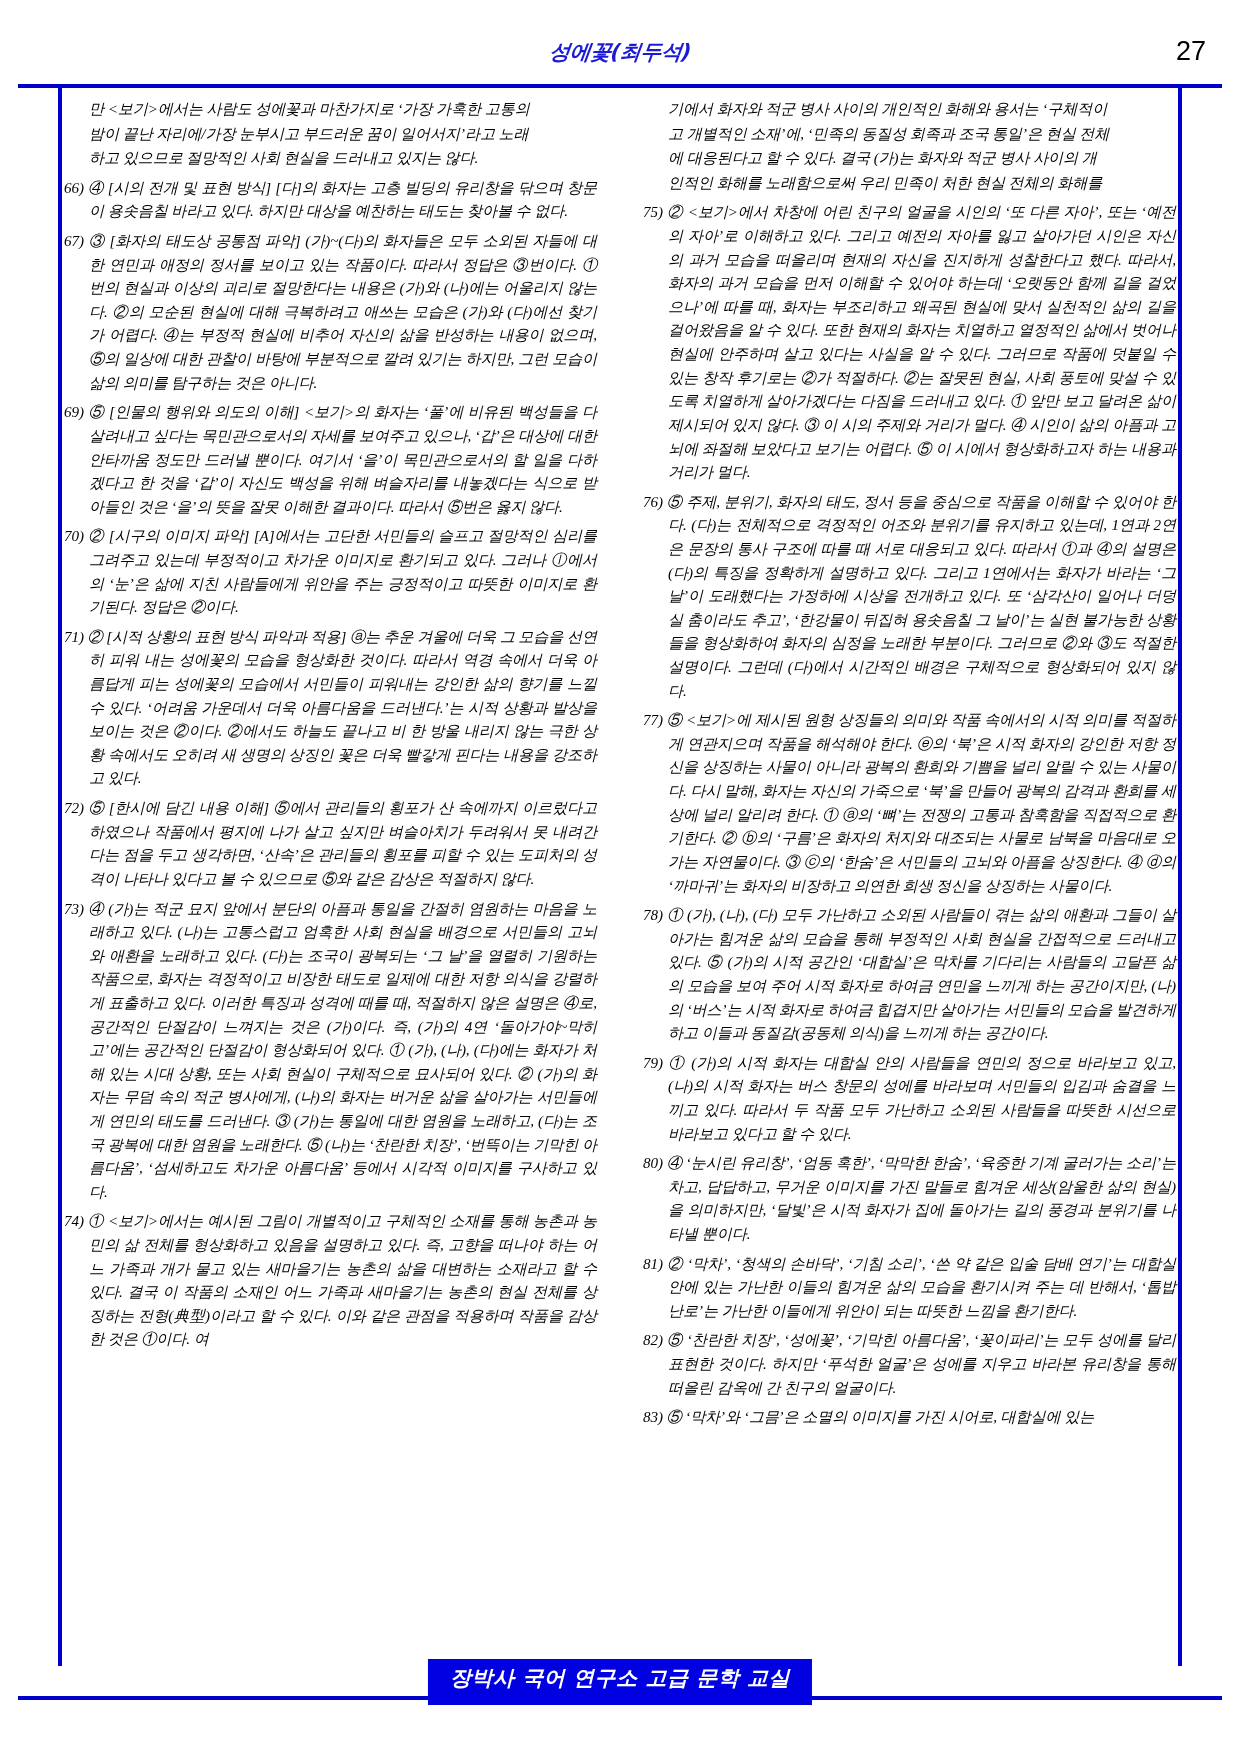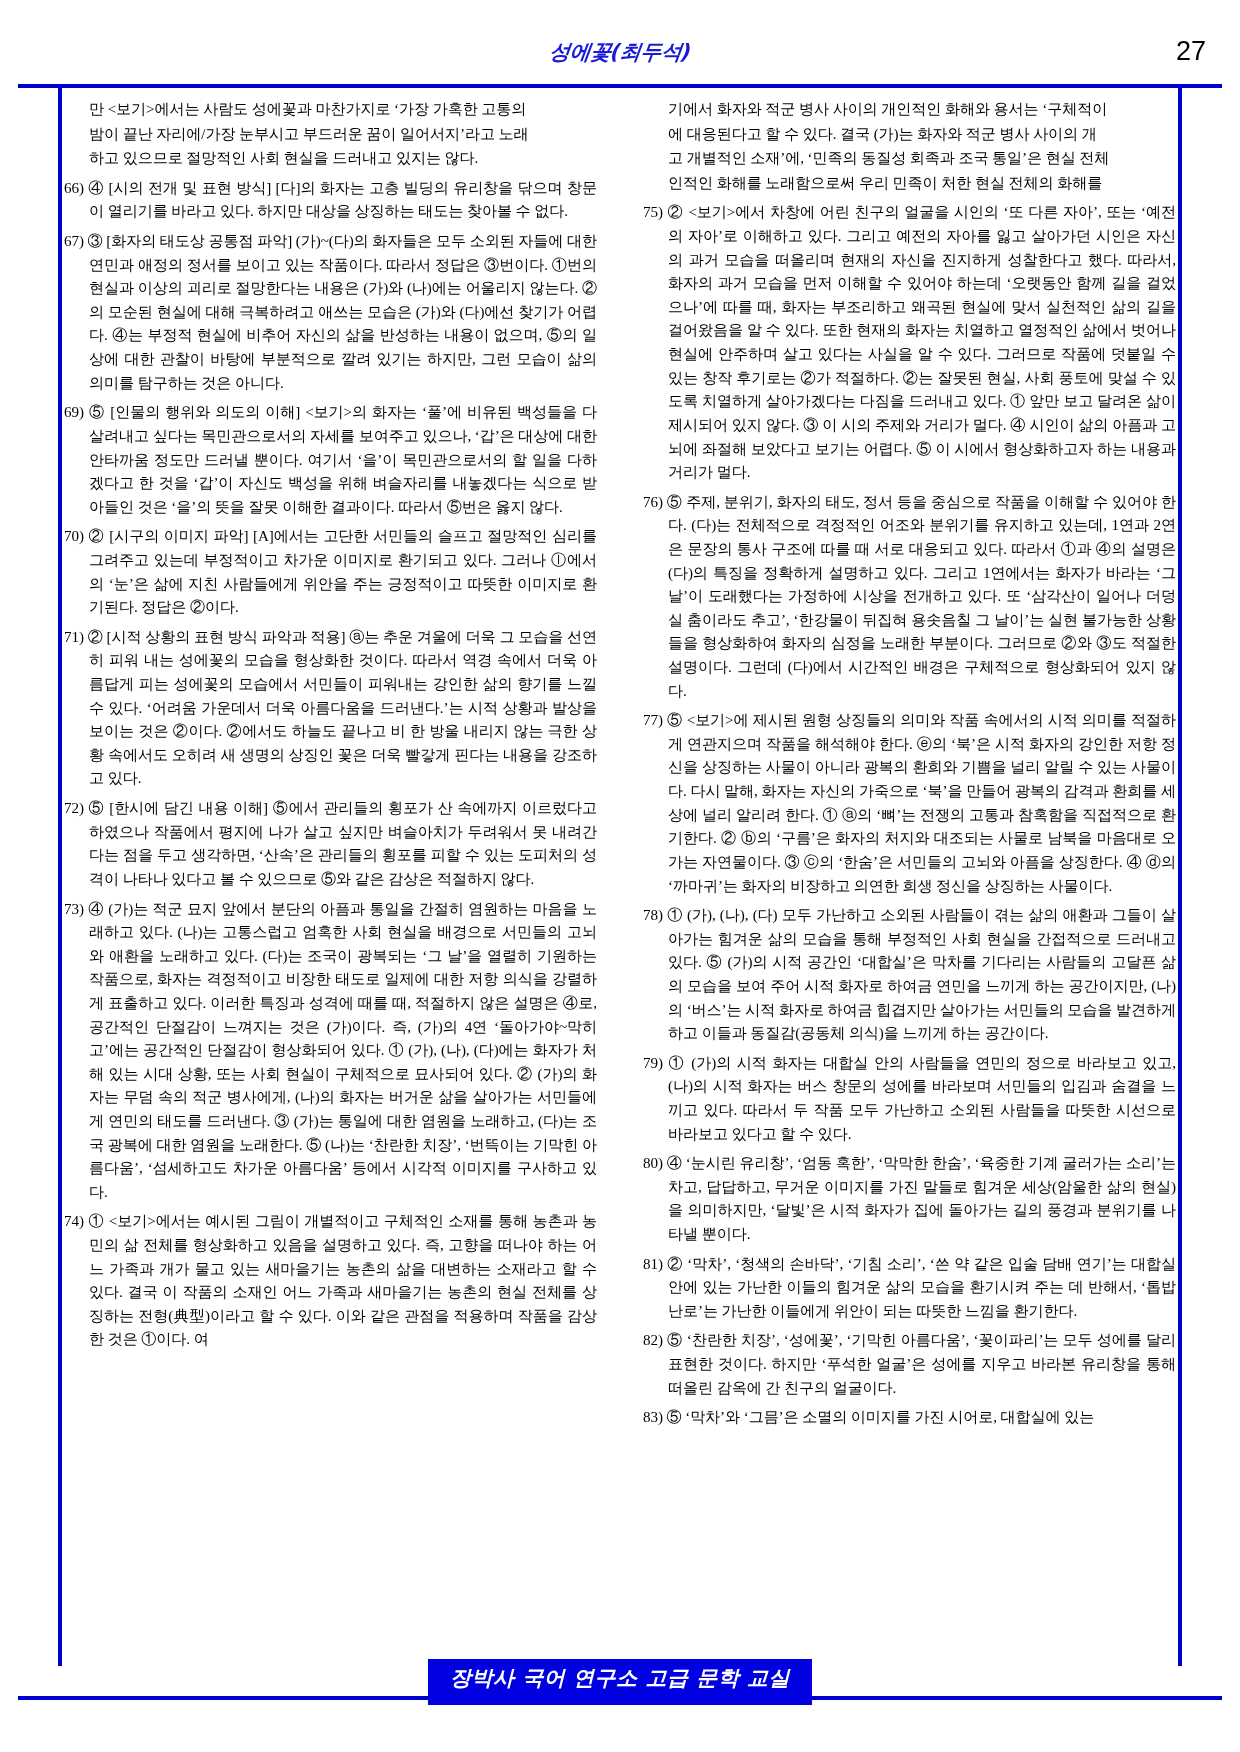--- a/index.html
+++ b/index.html
@@ -83,20 +83,21 @@
   
   .para {
     font-size: 15.1px;
     line-height: 1.565;
     color: #000000;
     text-align: justify;
     text-justify: inter-character;
     word-break: break-all;
     margin: 0 0 1px 0;
     letter-spacing: -0.1px;
+    font-style: italic;
   }
   .para.cont {
     text-indent: 0;
     padding-left: 25px;
   }
   .para.item {
     padding-left: 25px;
     text-indent: -25px;
     margin-top: 6px;
   }
@@ -141,42 +142,42 @@
 
 <div class="page-frame"></div>
 
 <div class="columns">
 
   <div class="col left">
     <p class="para cont">만 &lt;보기&gt;에서는 사람도 성에꽃과 마찬가지로 ‘가장 가혹한 고통의</p>
     <p class="para cont">밤이 끝난 자리에/가장 눈부시고 부드러운 꿈이 일어서지’라고 노래</p>
     <p class="para cont">하고 있으므로 절망적인 사회 현실을 드러내고 있지는 않다.</p>
 
-    <p class="para item"><span class="num">66)</span> <span>④</span> <span>[시의 전개 및 표현 방식] [다]의 화자는 고층 빌딩의 유리창을 닦으며 창문이 열리기를 바라고 있다. 하지만 대상을 상징하는 태도는 찾아볼 수 없다.</span></p>
+    <p class="para item"><span class="num">66)</span> <span>④</span> <span>[시의 전개 및 표현 방식] [다]의 화자는 고층 빌딩의 유리창을 닦으며 창문이 용솟음칠 바라고 있다. 하지만 대상을 예찬하는 태도는 찾아볼 수 없다.</span></p>
 
     <p class="para item"><span class="num">67)</span> <span>③</span> <span>[화자의 태도상 공통점 파악] (가)~(다)의 화자들은 모두 소외된 자들에 대한 연민과 애정의 정서를 보이고 있는 작품이다. 따라서 정답은 ③번이다. ①번의 현실과 이상의 괴리로 절망한다는 내용은 (가)와 (나)에는 어울리지 않는다. ②의 모순된 현실에 대해 극복하려고 애쓰는 모습은 (가)와 (다)에선 찾기가 어렵다. ④는 부정적 현실에 비추어 자신의 삶을 반성하는 내용이 없으며, ⑤의 일상에 대한 관찰이 바탕에 부분적으로 깔려 있기는 하지만, 그런 모습이 삶의 의미를 탐구하는 것은 아니다.</span></p>
 
 
     <p class="para item"><span class="num">69)</span> <span>⑤</span> <span>[인물의 행위와 의도의 이해] &lt;보기&gt;의 화자는 ‘풀’에 비유된 백성들을 다 살려내고 싶다는 목민관으로서의 자세를 보여주고 있으나, ‘갑’은 대상에 대한 안타까움 정도만 드러낼 뿐이다. 여기서 ‘을’이 목민관으로서의 할 일을 다하겠다고 한 것을 ‘갑’이 자신도 백성을 위해 벼슬자리를 내놓겠다는 식으로 받아들인 것은 ‘을’의 뜻을 잘못 이해한 결과이다. 따라서 ⑤번은 옳지 않다.</span></p>
 
     <p class="para item"><span class="num">70)</span> <span>②</span> <span>[시구의 이미지 파악] [A]에서는 고단한 서민들의 슬프고 절망적인 심리를 그려주고 있는데 부정적이고 차가운 이미지로 환기되고 있다. 그러나 ⓛ에서의 ‘눈’은 삶에 지친 사람들에게 위안을 주는 긍정적이고 따뜻한 이미지로 환기된다. 정답은 ②이다.</span></p>
 
     <p class="para item"><span class="num">71)</span> <span>②</span> <span>[시적 상황의 표현 방식 파악과 적용] ⓐ는 추운 겨울에 더욱 그 모습을 선연히 피워 내는 성에꽃의 모습을 형상화한 것이다. 따라서 역경 속에서 더욱 아름답게 피는 성에꽃의 모습에서 서민들이 피워내는 강인한 삶의 향기를 느낄 수 있다. ‘어려움 가운데서 더욱 아름다움을 드러낸다.’는 시적 상황과 발상을 보이는 것은 ②이다. ②에서도 하늘도 끝나고 비 한 방울 내리지 않는 극한 상황 속에서도 오히려 새 생명의 상징인 꽃은 더욱 빨갛게 핀다는 내용을 강조하고 있다.</span></p>
 
     <p class="para item"><span class="num">72)</span> <span>⑤</span> <span>[한시에 담긴 내용 이해] ⑤에서 관리들의 횡포가 산 속에까지 이르렀다고 하였으나 작품에서 평지에 나가 살고 싶지만 벼슬아치가 두려워서 못 내려간다는 점을 두고 생각하면, ‘산속’은 관리들의 횡포를 피할 수 있는 도피처의 성격이 나타나 있다고 볼 수 있으므로 ⑤와 같은 감상은 적절하지 않다.</span></p>
 
     <p class="para item"><span class="num">73)</span> <span>④</span> <span>(가)는 적군 묘지 앞에서 분단의 아픔과 통일을 간절히 염원하는 마음을 노래하고 있다. (나)는 고통스럽고 엄혹한 사회 현실을 배경으로 서민들의 고뇌와 애환을 노래하고 있다. (다)는 조국이 광복되는 ‘그 날’을 열렬히 기원하는 작품으로, 화자는 격정적이고 비장한 태도로 일제에 대한 저항 의식을 강렬하게 표출하고 있다. 이러한 특징과 성격에 때를 때, 적절하지 않은 설명은 ④로, 공간적인 단절감이 느껴지는 것은 (가)이다. 즉, (가)의 4연 ‘돌아가야~막히고’에는 공간적인 단절감이 형상화되어 있다. ① (가), (나), (다)에는 화자가 처해 있는 시대 상황, 또는 사회 현실이 구체적으로 묘사되어 있다. ② (가)의 화자는 무덤 속의 적군 병사에게, (나)의 화자는 버거운 삶을 살아가는 서민들에게 연민의 태도를 드러낸다. ③ (가)는 통일에 대한 염원을 노래하고, (다)는 조국 광복에 대한 염원을 노래한다. ⑤ (나)는 ‘찬란한 치장’, ‘번뜩이는 기막힌 아름다움’, ‘섬세하고도 차가운 아름다움’ 등에서 시각적 이미지를 구사하고 있다.</span></p>
 
     <p class="para item"><span class="num">74)</span> <span>①</span> <span>&lt;보기&gt;에서는 예시된 그림이 개별적이고 구체적인 소재를 통해 농촌과 농민의 삶 전체를 형상화하고 있음을 설명하고 있다. 즉, 고향을 떠나야 하는 어느 가족과 개가 물고 있는 새마을기는 농촌의 삶을 대변하는 소재라고 할 수 있다. 결국 이 작품의 소재인 어느 가족과 새마을기는 농촌의 현실 전체를 상징하는 전형(典型)이라고 할 수 있다. 이와 같은 관점을 적용하며 작품을 감상한 것은 ①이다. 여</span></p>
   </div>
 
   <div class="col right">
     <p class="para cont">기에서 화자와 적군 병사 사이의 개인적인 화해와 용서는 ‘구체적이</p>
+    <p class="para cont">고 개별적인 소재’에, ‘민족의 동질성 회족과 조국 통일’은 현실 전체</p>
     <p class="para cont">에 대응된다고 할 수 있다. 결국 (가)는 화자와 적군 병사 사이의 개</p>
-    <p class="para cont">고 개별적인 소재’에, ‘민족의 동질성 회족과 조국 통일’은 현실 전체</p>
     <p class="para cont">인적인 화해를 노래함으로써 우리 민족이 처한 현실 전체의 화해를</p>
 
     <p class="para item"><span class="num">75)</span> <span>②</span> <span>&lt;보기&gt;에서 차창에 어린 친구의 얼굴을 시인의 ‘또 다른 자아’, 또는 ‘예전의 자아’로 이해하고 있다. 그리고 예전의 자아를 잃고 살아가던 시인은 자신의 과거 모습을 떠올리며 현재의 자신을 진지하게 성찰한다고 했다. 따라서, 화자의 과거 모습을 먼저 이해할 수 있어야 하는데 ‘오랫동안 함께 길을 걸었으나’에 따를 때, 화자는 부조리하고 왜곡된 현실에 맞서 실천적인 삶의 길을 걸어왔음을 알 수 있다. 또한 현재의 화자는 치열하고 열정적인 삶에서 벗어나 현실에 안주하며 살고 있다는 사실을 알 수 있다. 그러므로 작품에 덧붙일 수 있는 창작 후기로는 ②가 적절하다. ②는 잘못된 현실, 사회 풍토에 맞설 수 있도록 치열하게 살아가겠다는 다짐을 드러내고 있다. ① 앞만 보고 달려온 삶이 제시되어 있지 않다. ③ 이 시의 주제와 거리가 멀다. ④ 시인이 삶의 아픔과 고뇌에 좌절해 보았다고 보기는 어렵다. ⑤ 이 시에서 형상화하고자 하는 내용과 거리가 멀다.</span></p>
 
     <p class="para item"><span class="num">76)</span> <span>⑤</span> <span>주제, 분위기, 화자의 태도, 정서 등을 중심으로 작품을 이해할 수 있어야 한다. (다)는 전체적으로 격정적인 어조와 분위기를 유지하고 있는데, 1연과 2연은 문장의 통사 구조에 따를 때 서로 대응되고 있다. 따라서 ①과 ④의 설명은 (다)의 특징을 정확하게 설명하고 있다. 그리고 1연에서는 화자가 바라는 ‘그 날’이 도래했다는 가정하에 시상을 전개하고 있다. 또 ‘삼각산이 일어나 더덩실 춤이라도 추고’, ‘한강물이 뒤집혀 용솟음칠 그 날이’는 실현 불가능한 상황들을 형상화하여 화자의 심정을 노래한 부분이다. 그러므로 ②와 ③도 적절한 설명이다. 그런데 (다)에서 시간적인 배경은 구체적으로 형상화되어 있지 않다.</span></p>
 
     <p class="para item"><span class="num">77)</span> <span>⑤</span> <span>&lt;보기&gt;에 제시된 원형 상징들의 의미와 작품 속에서의 시적 의미를 적절하게 연관지으며 작품을 해석해야 한다. ⓔ의 ‘북’은 시적 화자의 강인한 저항 정신을 상징하는 사물이 아니라 광복의 환희와 기쁨을 널리 알릴 수 있는 사물이다. 다시 말해, 화자는 자신의 가죽으로 ‘북’을 만들어 광복의 감격과 환희를 세상에 널리 알리려 한다. ① ⓐ의 ‘뼈’는 전쟁의 고통과 참혹함을 직접적으로 환기한다. ② ⓑ의 ‘구름’은 화자의 처지와 대조되는 사물로 남북을 마음대로 오가는 자연물이다. ③ ⓒ의 ‘한숨’은 서민들의 고뇌와 아픔을 상징한다. ④ ⓓ의 ‘까마귀’는 화자의 비장하고 의연한 희생 정신을 상징하는 사물이다.</span></p>
 
     <p class="para item"><span class="num">78)</span> <span>①</span> <span>(가), (나), (다) 모두 가난하고 소외된 사람들이 겪는 삶의 애환과 그들이 살아가는 힘겨운 삶의 모습을 통해 부정적인 사회 현실을 간접적으로 드러내고 있다. ⑤ (가)의 시적 공간인 ‘대합실’은 막차를 기다리는 사람들의 고달픈 삶의 모습을 보여 주어 시적 화자로 하여금 연민을 느끼게 하는 공간이지만, (나)의 ‘버스’는 시적 화자로 하여금 힙겹지만 살아가는 서민들의 모습을 발견하게 하고 이들과 동질감(공동체 의식)을 느끼게 하는 공간이다.</span></p>
 

